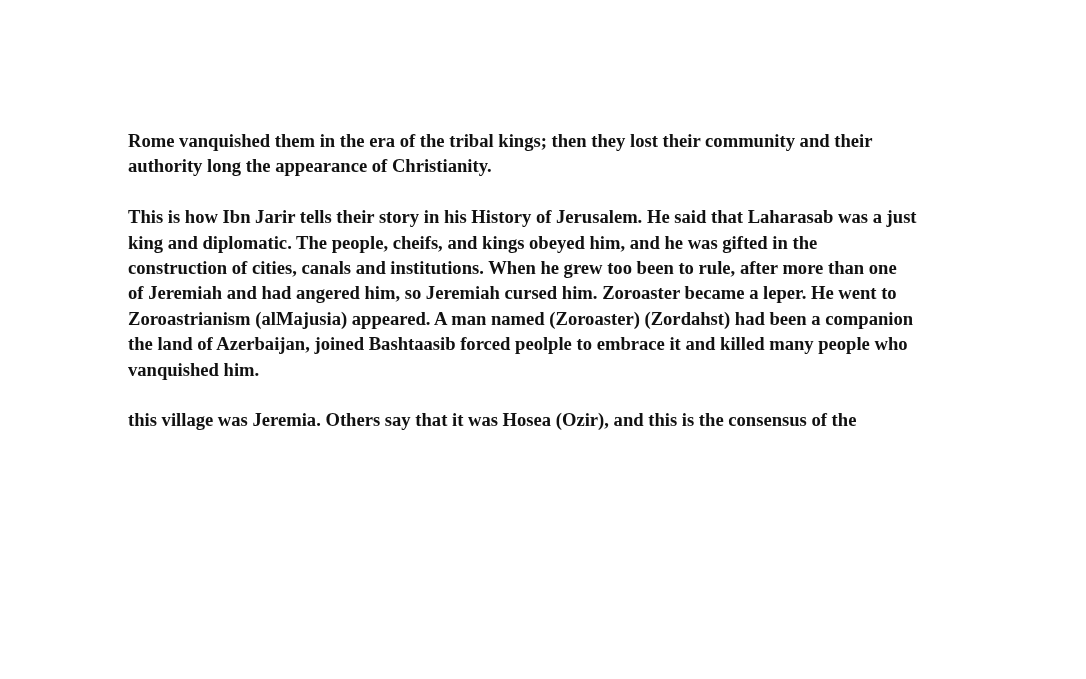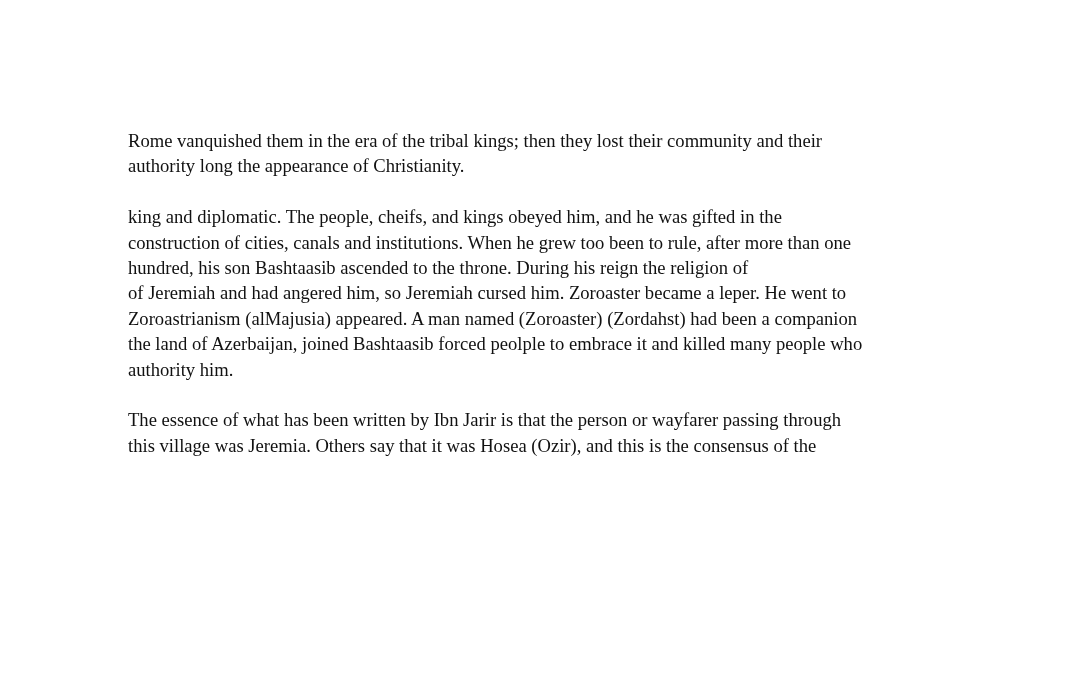--- a/index.html
+++ b/index.html
@@ -22,20 +22,21 @@
     }
     .content {
       position: absolute;
       left: 128px;
       top: 128px;
       width: 840px;
       font-family: "Liberation Serif", "DejaVu Serif", serif;
       font-size: 18.6px;
       line-height: 25.4px;
       color: #111111;
+      font-weight: bold;
     }
     .para {
       margin: 0 0 25.4px 0;
     }
     .line {
       display: block;
       white-space: nowrap;
     }
   </style>
 </head>
@@ -43,29 +44,28 @@
 
 <div class="page">
   <div class="content">
 
     <p class="para">
       <span class="line">Rome vanquished them in the era of the tribal kings; then they lost their community and their</span>
       <span class="line">authority long the appearance of Christianity.</span>
     </p>
 
     <p class="para">
+      <span class="line">This is how Ibn Jarir tells their story in his History of Jerusalem. He said that Laharasab was a just</span>
       <span class="line">king and diplomatic. The people, cheifs, and kings obeyed him, and he was gifted in the</span>
       <span class="line">construction of cities, canals and institutions. When he grew too been to rule, after more than one</span>
-      <span class="line">hundred, his son Bashtaasib ascended to the throne. During his reign the religion of</span>
       <span class="line">of Jeremiah and had angered him, so Jeremiah cursed him. Zoroaster became a leper. He went to</span>
       <span class="line">Zoroastrianism (alMajusia) appeared. A man named (Zoroaster) (Zordahst) had been a companion</span>
       <span class="line">the land of Azerbaijan, joined Bashtaasib forced peolple to embrace it and killed many people who</span>
-      <span class="line">authority him.</span>
+      <span class="line">vanquished him.</span>
     </p>
 
 
     <p class="para">
-      <span class="line">The essence of what has been written by Ibn Jarir is that the person or wayfarer passing through</span>
       <span class="line">this village was Jeremia. Others say that it was Hosea (Ozir), and this is the consensus of the</span>
     </p>
 
   </div>
 </div>
 
 </body></html>

